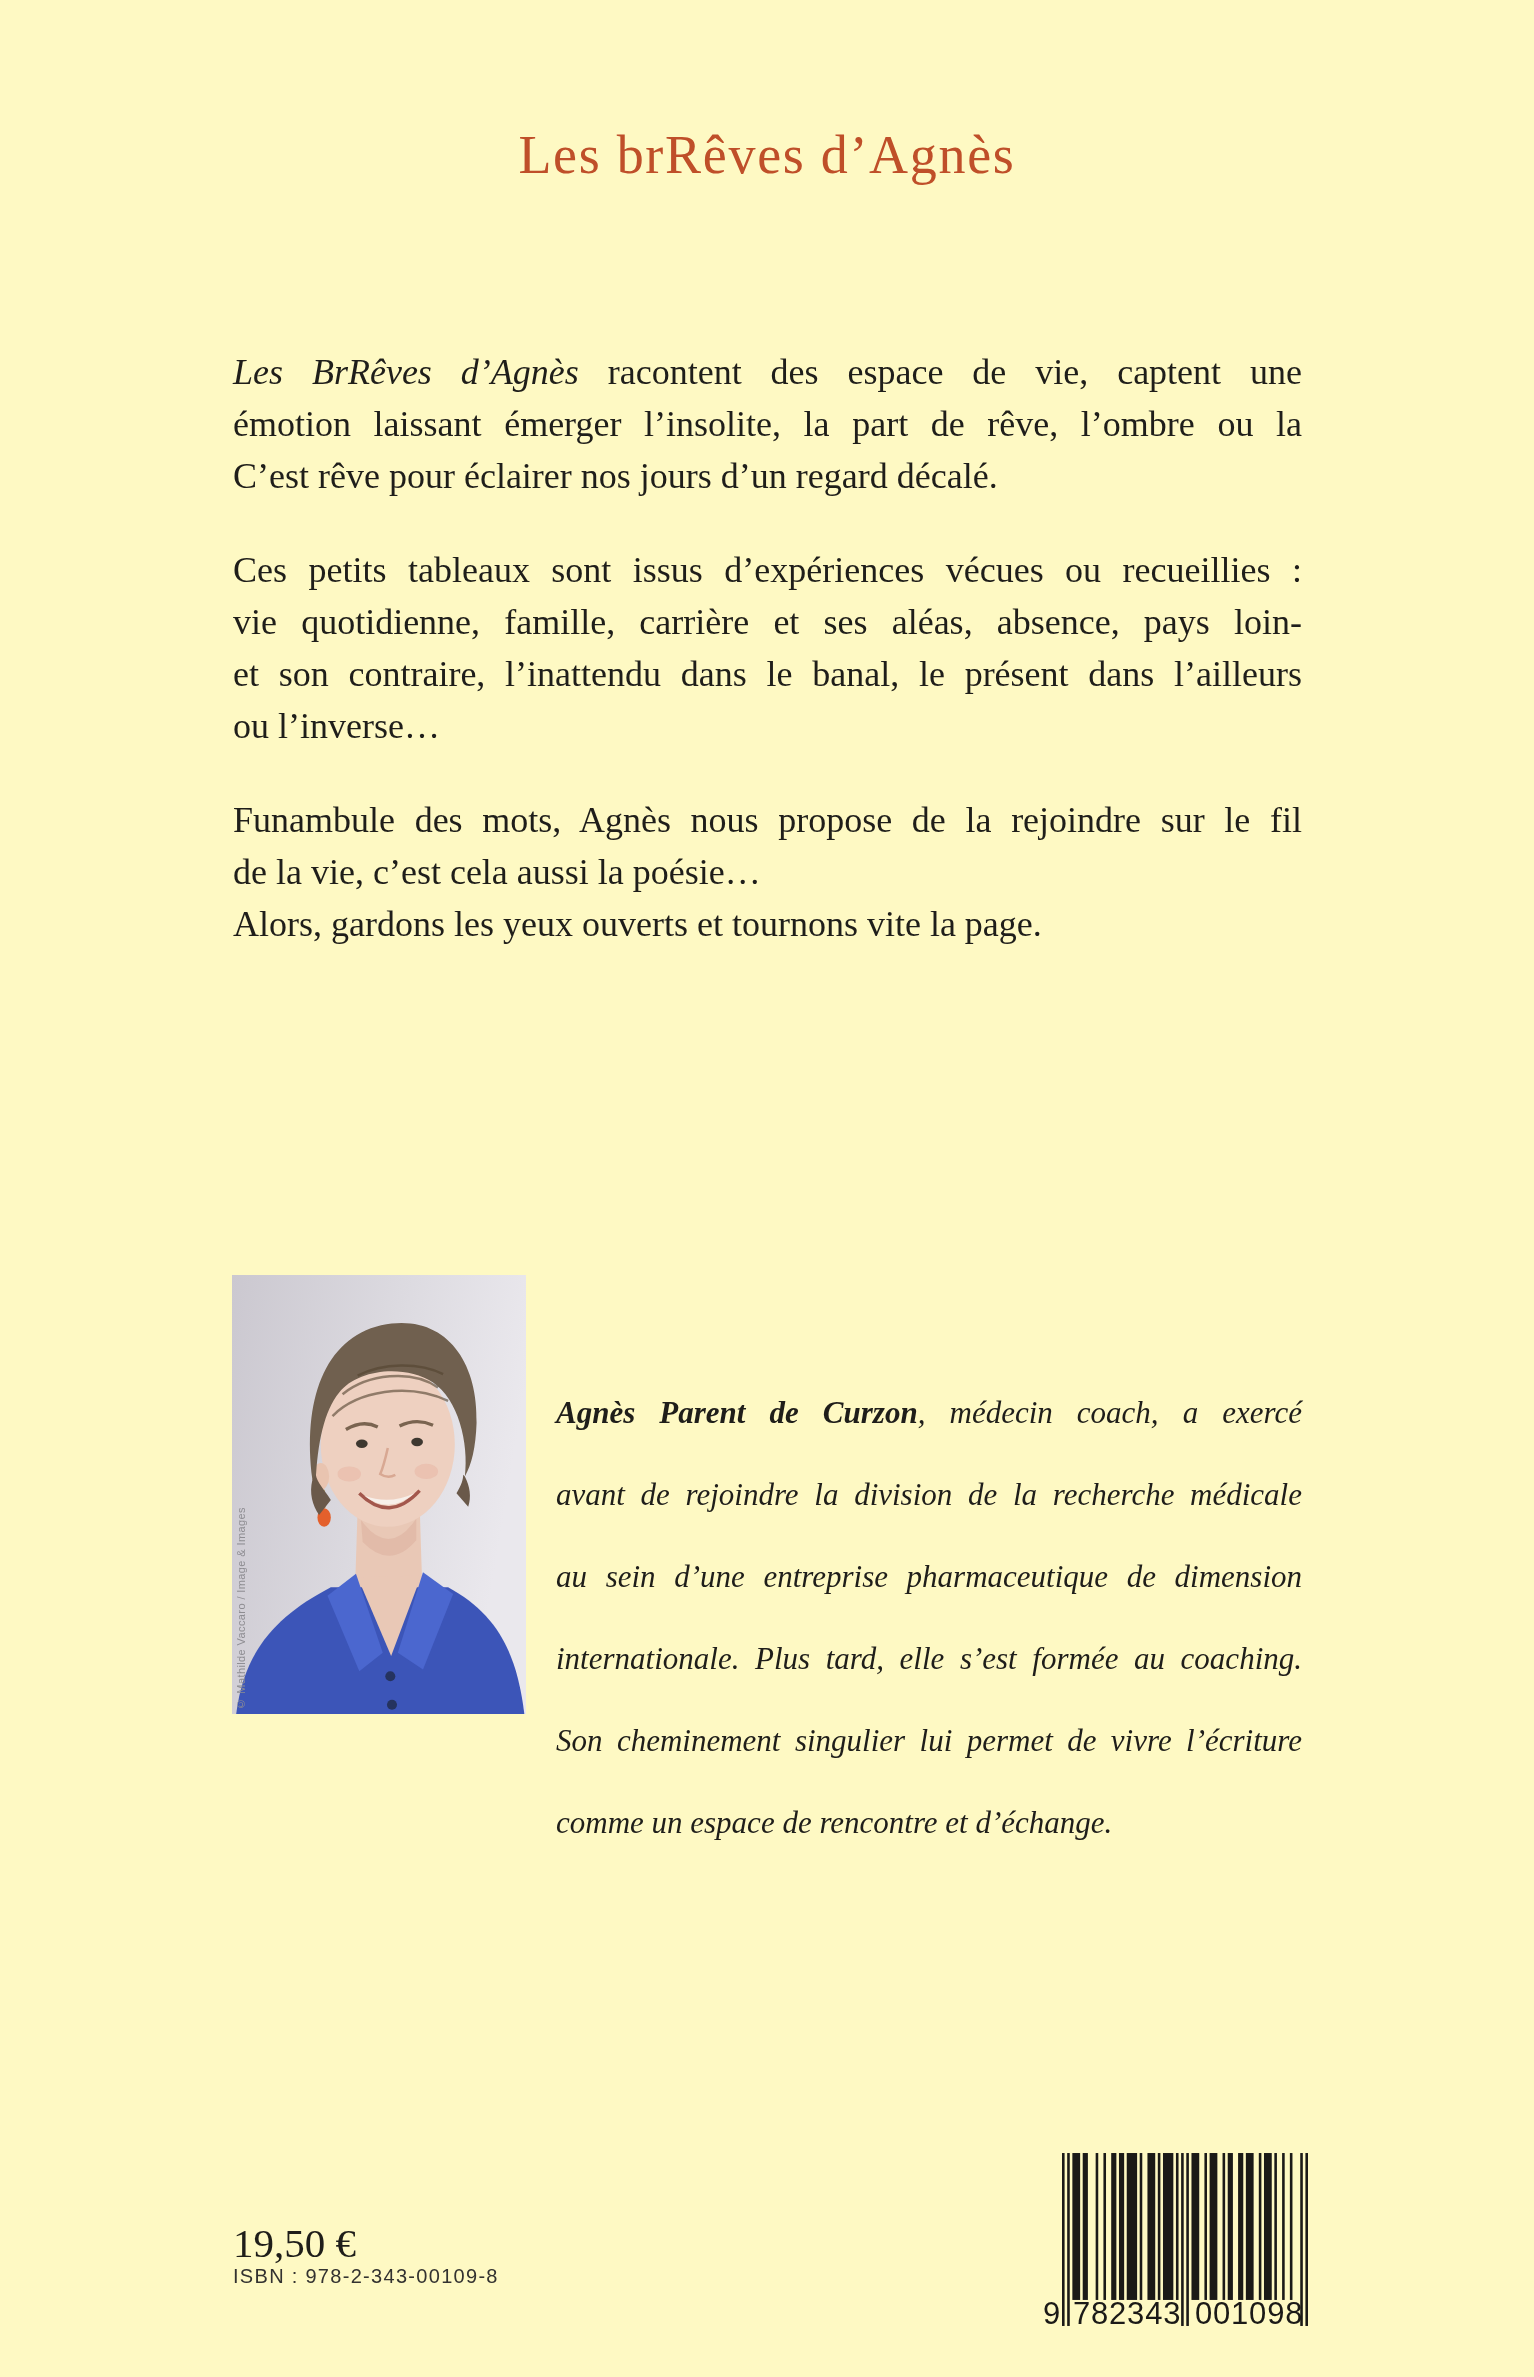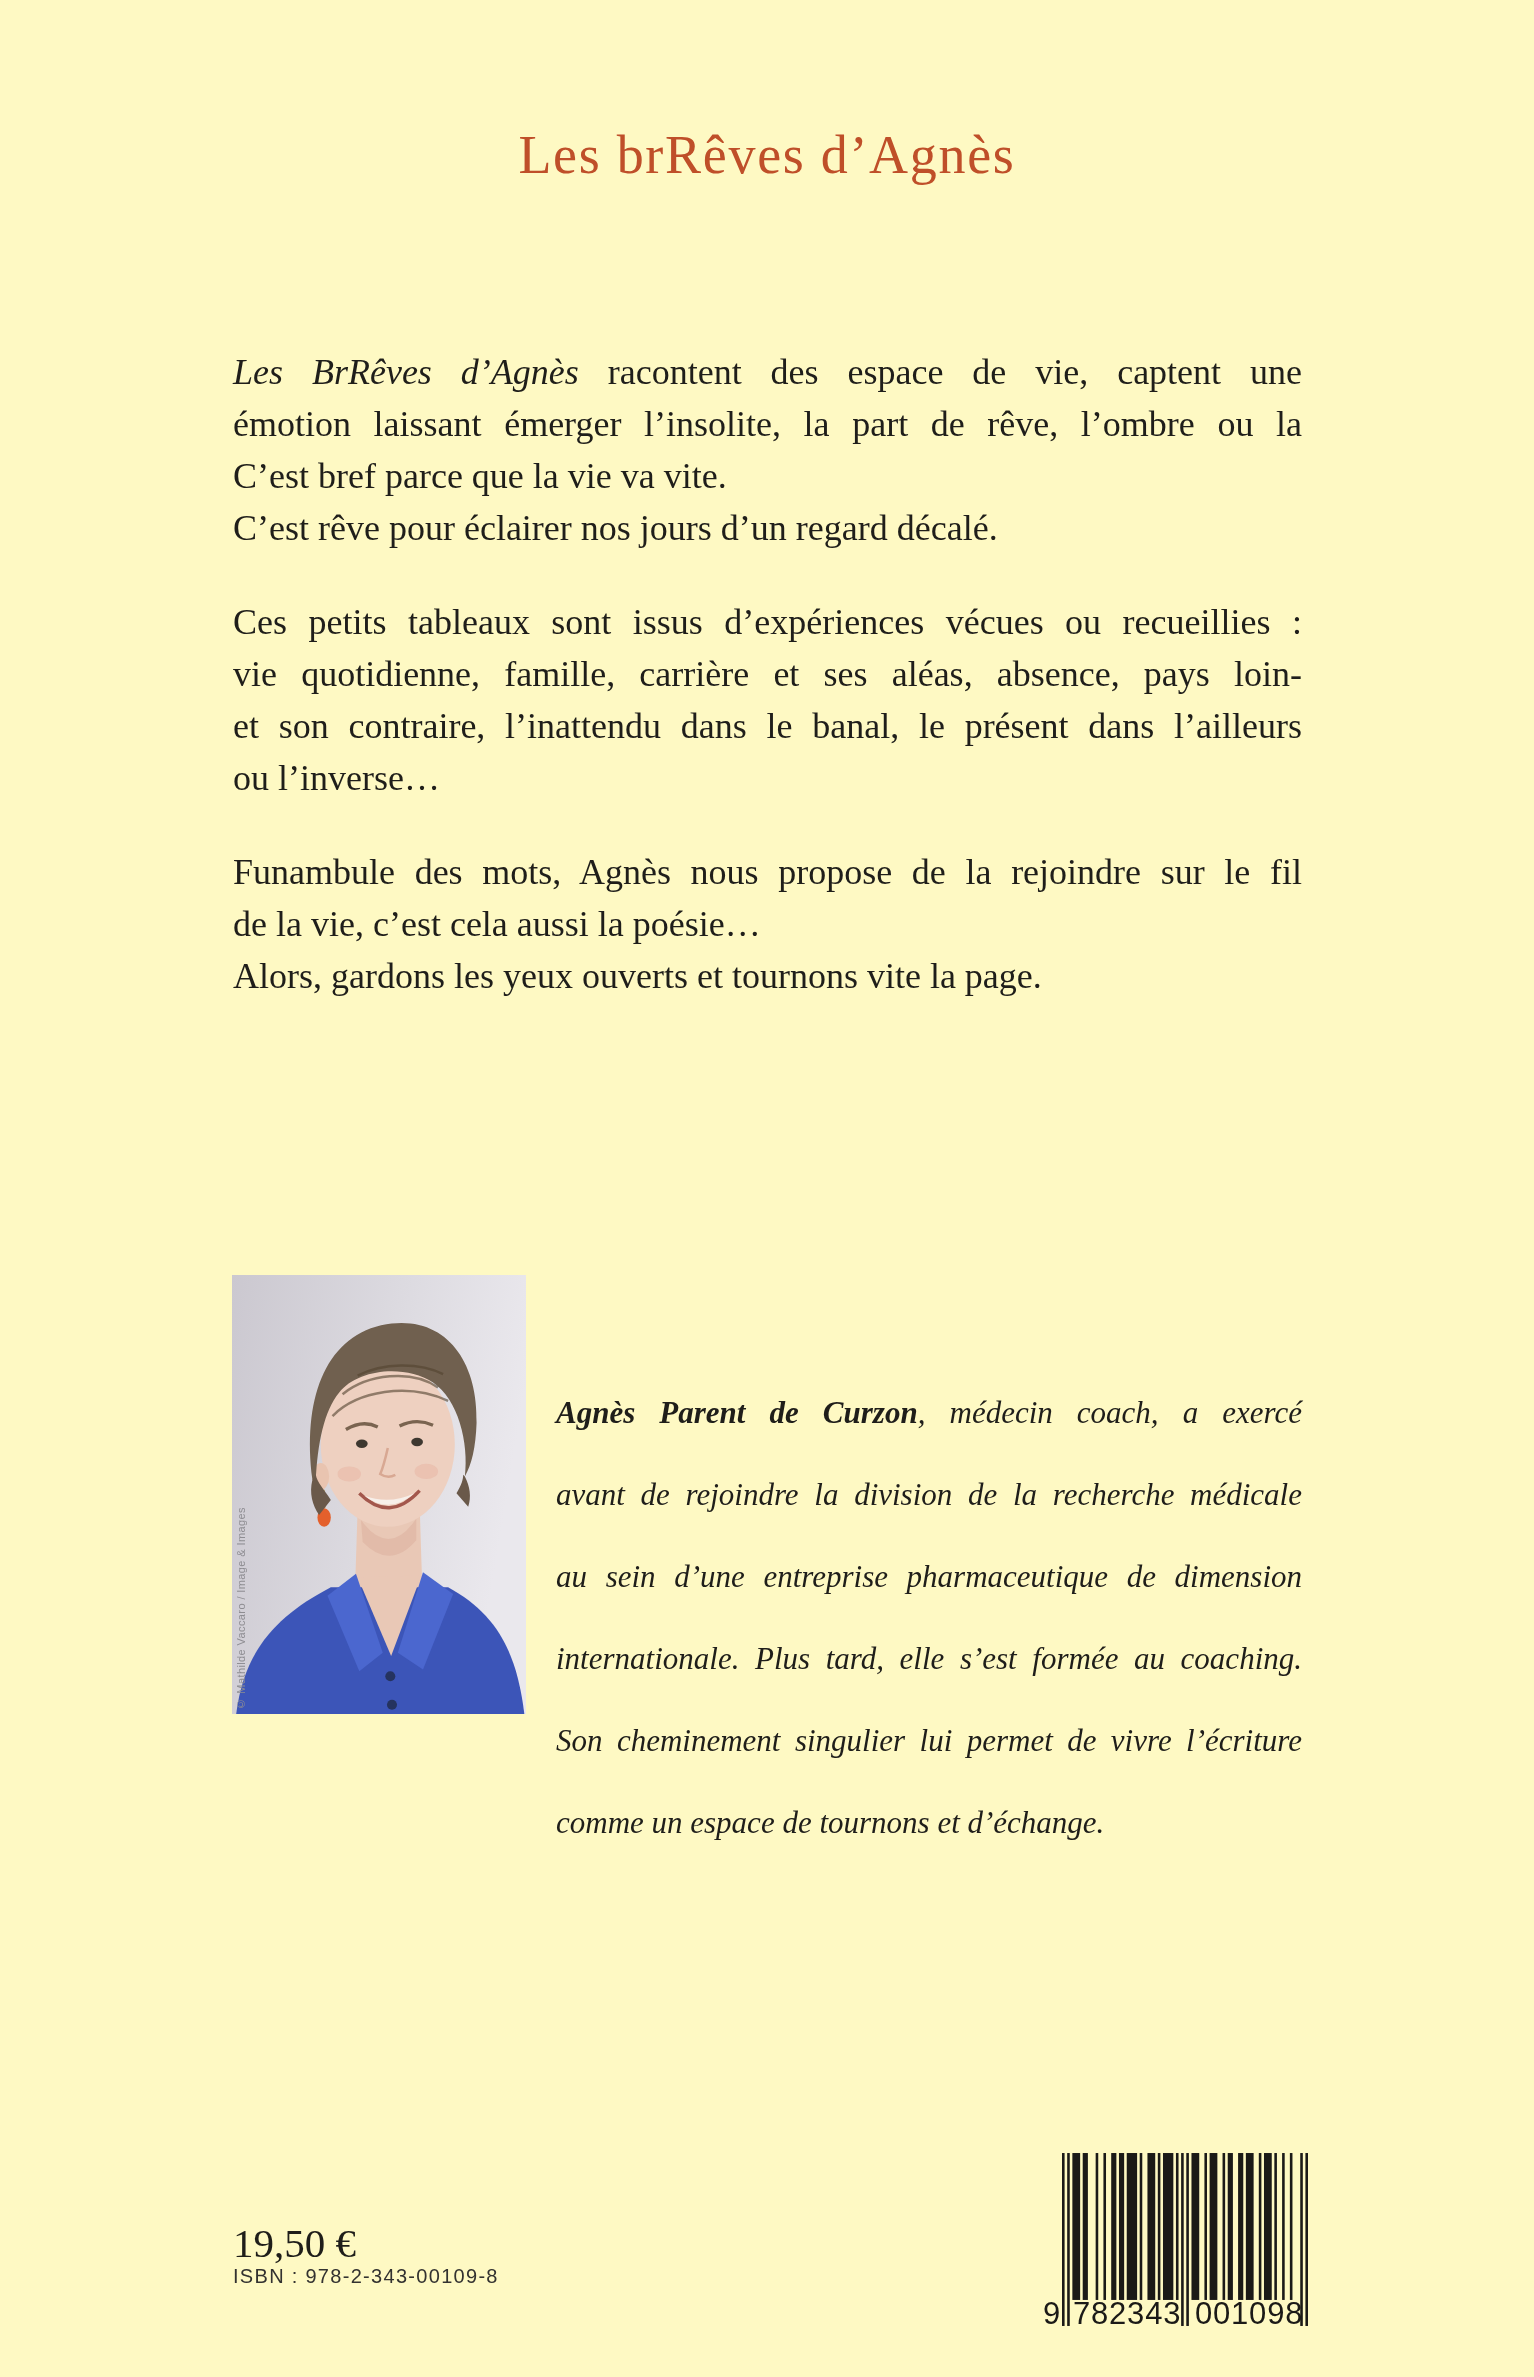--- a/index.html
+++ b/index.html
@@ -40,21 +40,20 @@
 <body>
 
 <div class="page">
 
   <h1 class="title">Les brRêves d’Agnès</h1>
 
   <section class="synopsis">
       <div class="para">
         <div class="line justify"><span class="it">Les BrRêves d’Agnès</span><span> racontent des espace de vie, captent une</span></div>
         <div class="line justify"><span>émotion laissant émerger l’insolite, la part de rêve, l’ombre ou la</span></div>
-        <div class="line"><span>C’est bref parce que la vie va vite.</span></div>
         <div class="line"><span>C’est rêve pour éclairer nos jours d’un regard décalé.</span></div>
       </div>
       <div class="para">
         <div class="line justify"><span>Ces petits tableaux sont issus d’expériences vécues ou recueillies :</span></div>
         <div class="line justify"><span>vie quotidienne, famille, carrière et ses aléas, absence, pays loin-</span></div>
         <div class="line justify"><span>et son contraire, l’inattendu dans le banal, le présent dans l’ailleurs</span></div>
         <div class="line"><span>ou l’inverse…</span></div>
       </div>
       <div class="para">
         <div class="line justify"><span>Funambule des mots, Agnès nous propose de la rejoindre sur le fil</span></div>
@@ -107,21 +106,21 @@
     </svg>
     <span class="credit">© Mathilde Vaccaro / Image &amp; Images</span>
   </figure>
 
   <section class="bio">
       <div class="line justify"><span class="bi">Agnès Parent de Curzon</span><span class="it">, médecin coach, a exercé</span></div>
       <div class="line justify"><span class="it">avant de rejoindre la division de la recherche médicale</span></div>
       <div class="line justify"><span class="it">au sein d’une entreprise pharmaceutique de dimension</span></div>
       <div class="line justify"><span class="it">internationale. Plus tard, elle s’est formée au coaching.</span></div>
       <div class="line justify"><span class="it">Son cheminement singulier lui permet de vivre l’écriture</span></div>
-      <div class="line"><span class="it">comme un espace de tournons et d’échange.</span></div>
+      <div class="line"><span class="it">comme un espace de rencontre et d’échange.</span></div>
     </section>
 
   <div class="price">19,50 €</div>
   <div class="isbn">ISBN : 978-2-343-00109-8</div>
 
   <div class="barcode">
     <svg id="barcode-svg" width="246" height="173" viewBox="0 0 293 206">
         <rect x="0.00" y="0" width="3.08" height="206" fill="#1b1a17"></rect>
         <rect x="6.17" y="0" width="3.08" height="206" fill="#1b1a17"></rect>
         <rect x="12.34" y="0" width="9.25" height="175" fill="#1b1a17"></rect>

